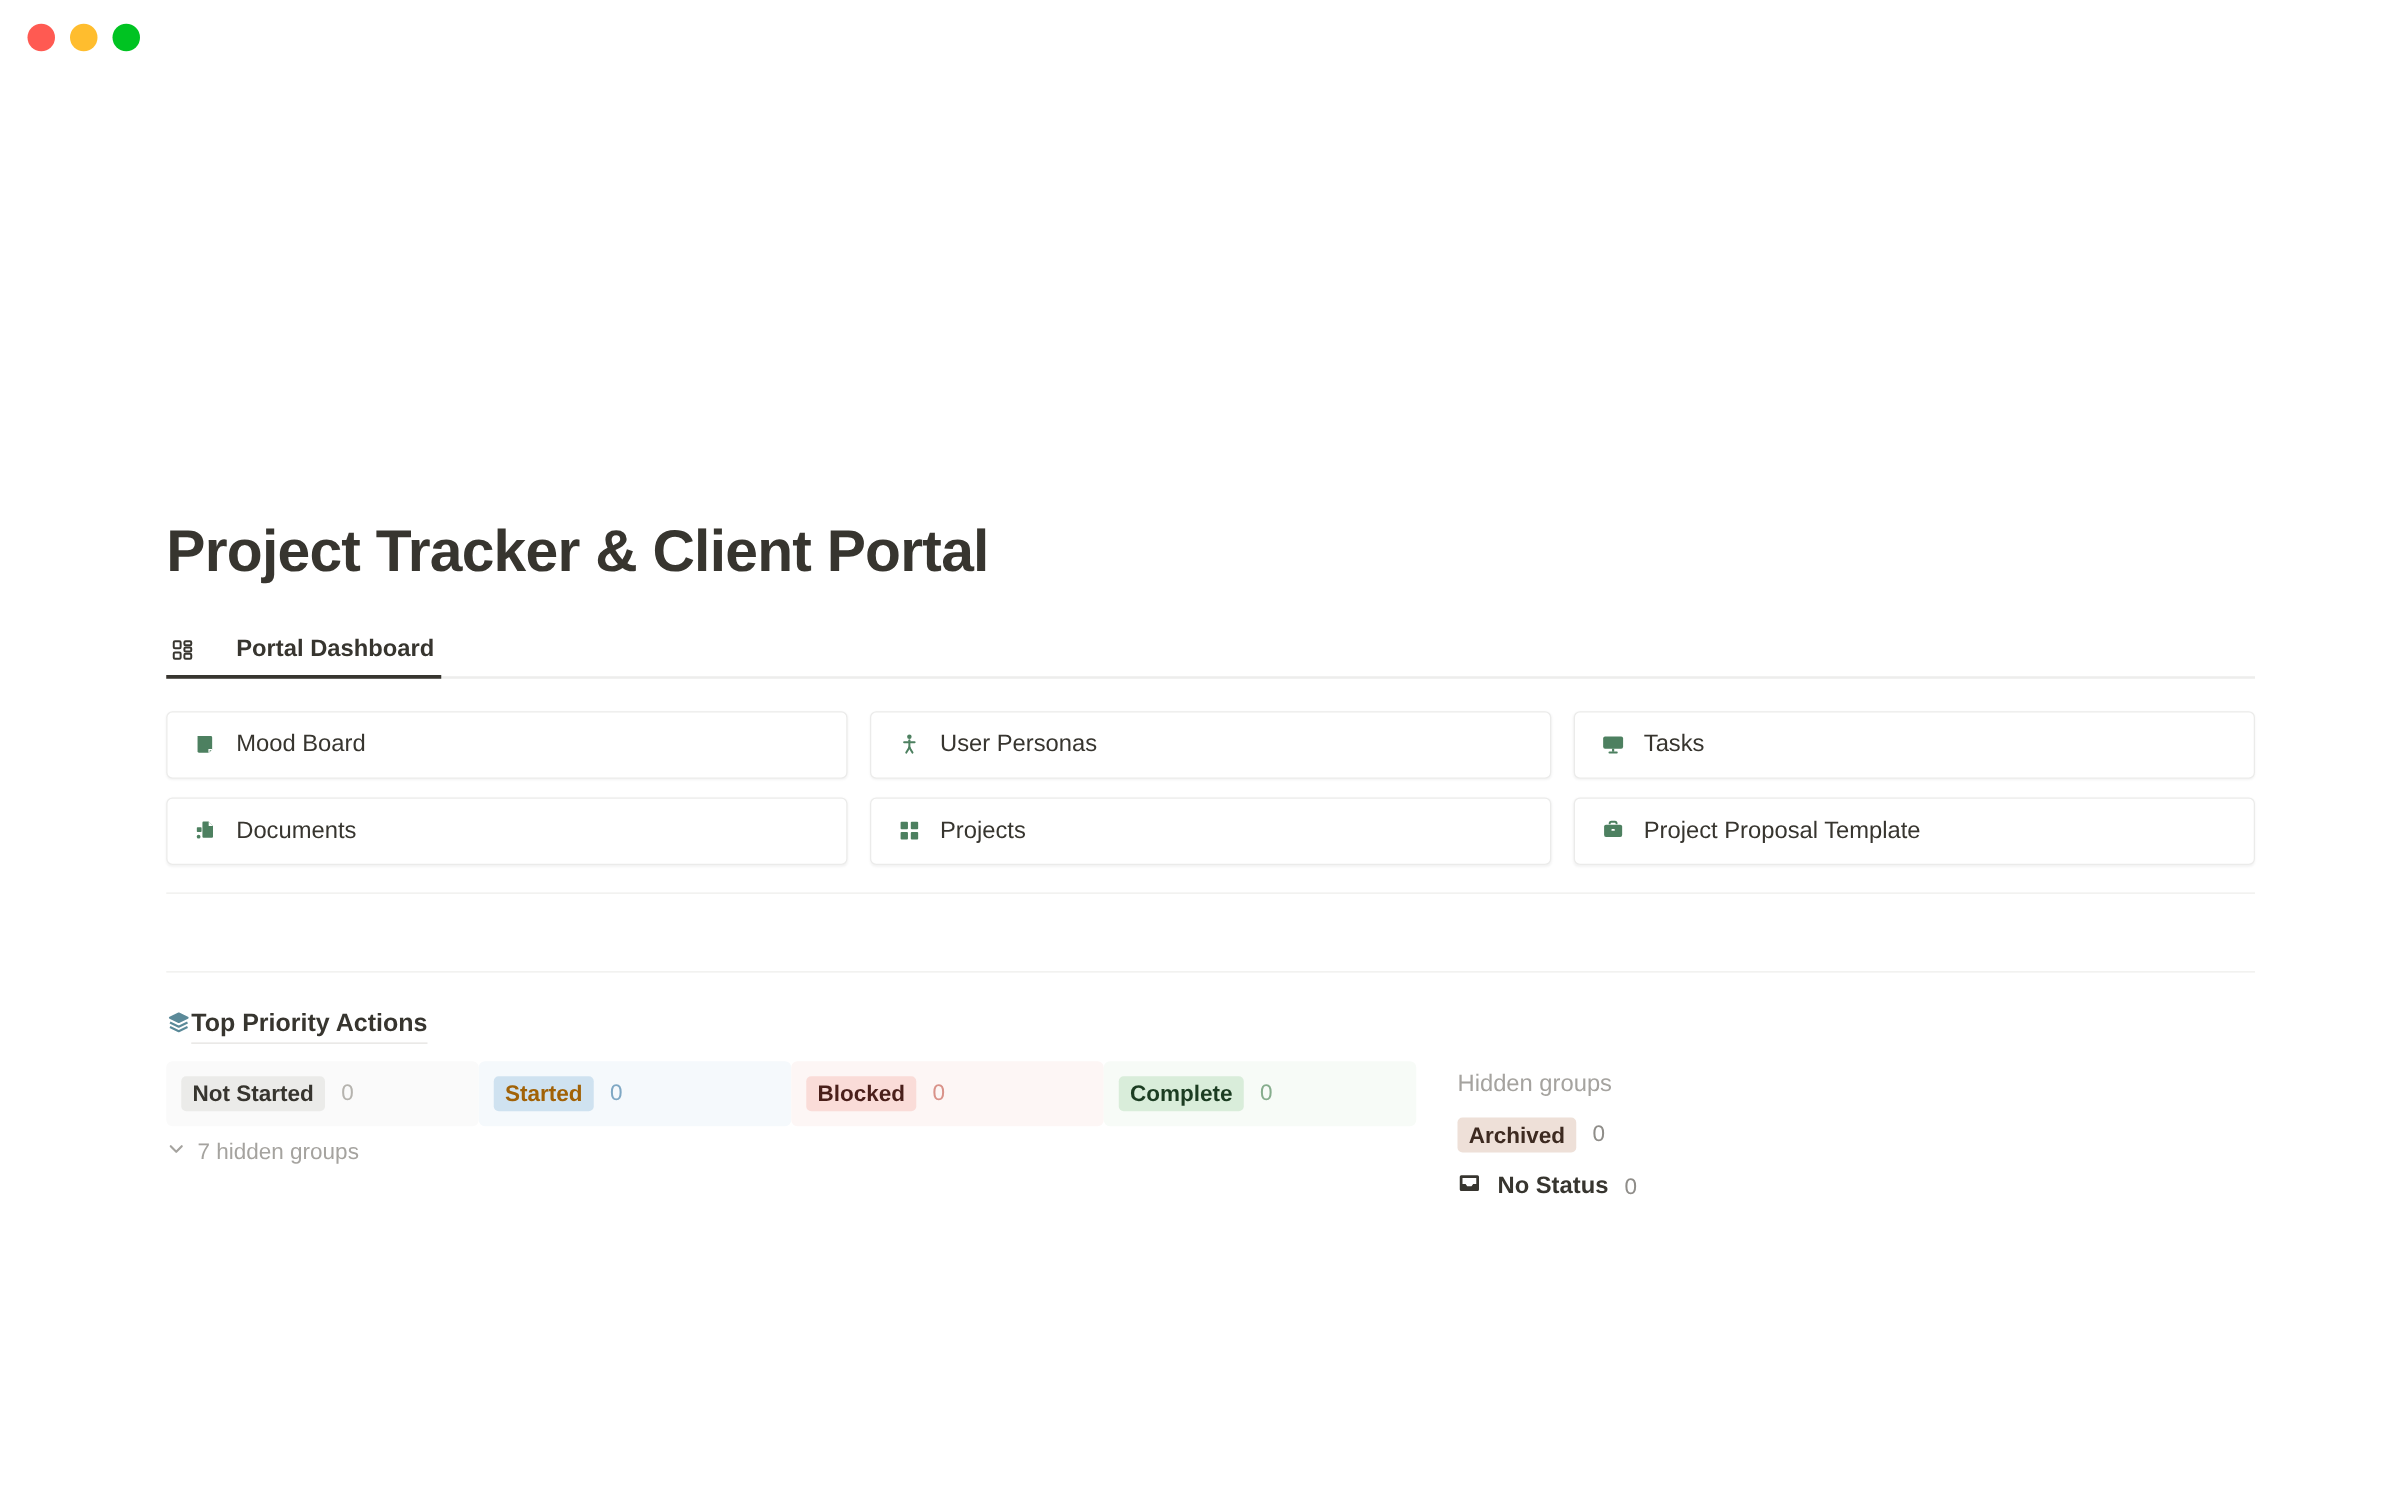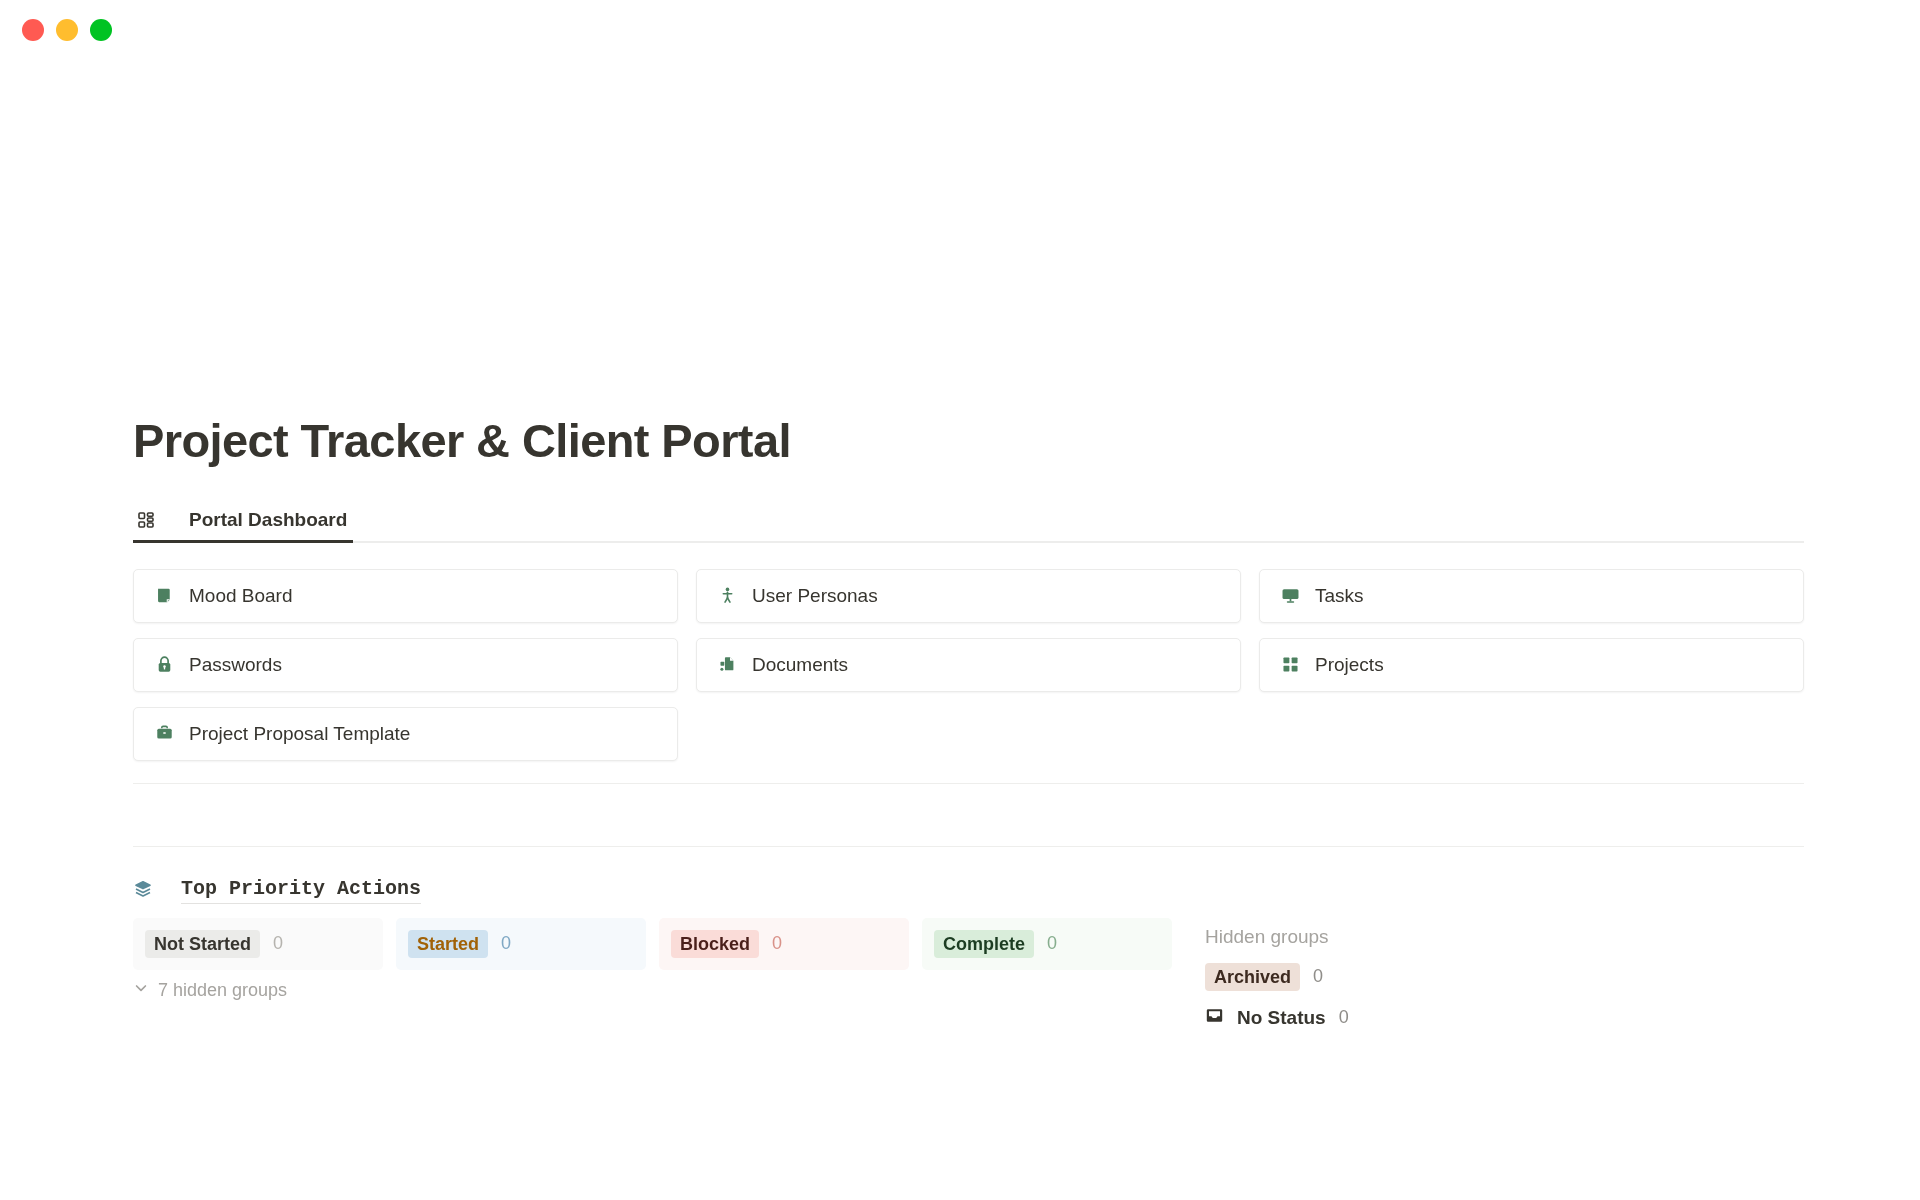--- a/index.html
+++ b/index.html
@@ -103,23 +103,22 @@
     background: #eeeeec;
     width: 100%;
   }
   .gap-a { height: 22px; }
   .gap-b { height: 62px; }
   .gap-c { height: 30px; }
 
   
   .section-head {
     display: flex;
-    align-items: flex-end;
-    gap: 28px;
-    font-family: Liberation Mono, monospace;
+    align-items: flex-start;
+    gap: 0;
   }
   .section-title {
     font-size: 20px;
     font-weight: 600;
     color: #37352f;
     border-bottom: 1px solid #e3e2e0;
     padding-bottom: 3px;
   }
 
   
@@ -132,21 +131,20 @@
   }
 
   
   .board {
     margin-top: 14px;
     display: flex;
     align-items: flex-start;
   }
   .board-cols {
     display: flex;
-    gap: 13px;
   }
   .board-col {
     width: 250px;
     border-radius: 5px;
     padding: 12px 12px 12px 12px;
     min-height: 46px;
     display: flex;
     align-items: center;
     gap: 13px;
   }
@@ -255,31 +253,20 @@
       <span class="card-icon">
         <svg width="19" height="19" viewBox="0 0 20 20" fill="#4d8060">
           <rect x="1.6" y="3.4" width="16.8" height="10.2" rx="1.6"></rect>
           <rect x="9.1" y="13.6" width="1.8" height="2.6"></rect>
           <rect x="6.1" y="16" width="7.8" height="1.7" rx="0.8"></rect>
         </svg>
       </span>
       <span class="card-label">Tasks</span>
     </div>
 
-    <div class="card">
-      <span class="card-icon">
-        <svg width="19" height="19" viewBox="0 0 20 20" fill="#4d8060">
-          <path d="M6.2 8.4V6.1a3.8 3.8 0 0 1 7.6 0v2.3" fill="none" stroke="#4d8060" stroke-width="1.8"></path>
-          <rect x="3.9" y="8.3" width="12.2" height="9.3" rx="1.7"></rect>
-          <circle cx="10" cy="12.2" r="1.3" fill="#fff"></circle>
-          <rect x="9.3" y="12.2" width="1.4" height="3" fill="#fff"></rect>
-        </svg>
-      </span>
-      <span class="card-label">Passwords</span>
-    </div>
 
 
     <div class="card">
       <span class="card-icon">
         <svg width="19" height="19" viewBox="0 0 20 20" fill="#4d8060">
           <path d="M8.2 2.4h4.4l3.6 3.6v9.2a.9.9 0 0 1-.9.9H8.2a.9.9 0 0 1-.9-.9V3.3a.9.9 0 0 1 .9-.9z"></path>
           <path d="M12.6 2.4V6h3.6" fill="#fff"></path>
           <rect x="2.6" y="7.2" width="4" height="4" rx="0.6"></rect>
           <circle cx="4.1" cy="15.1" r="1.6"></circle>
         </svg>

